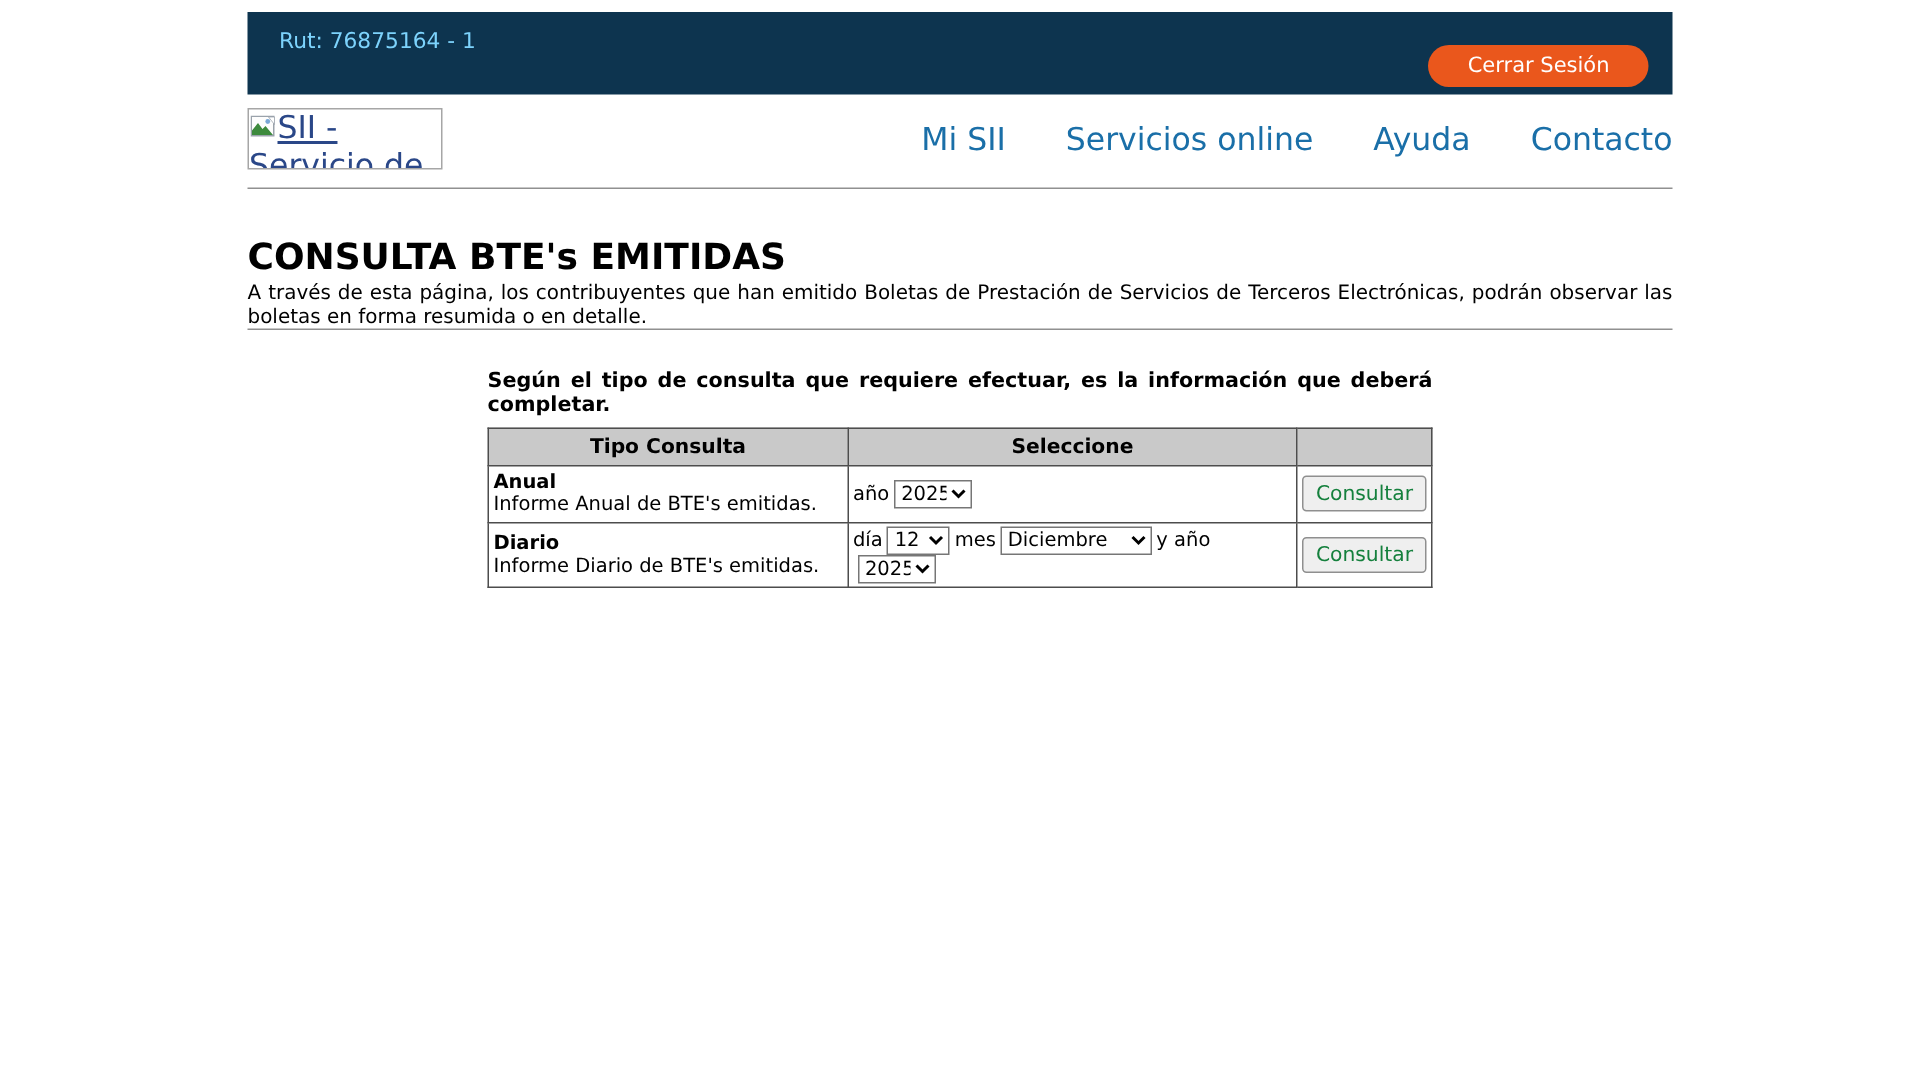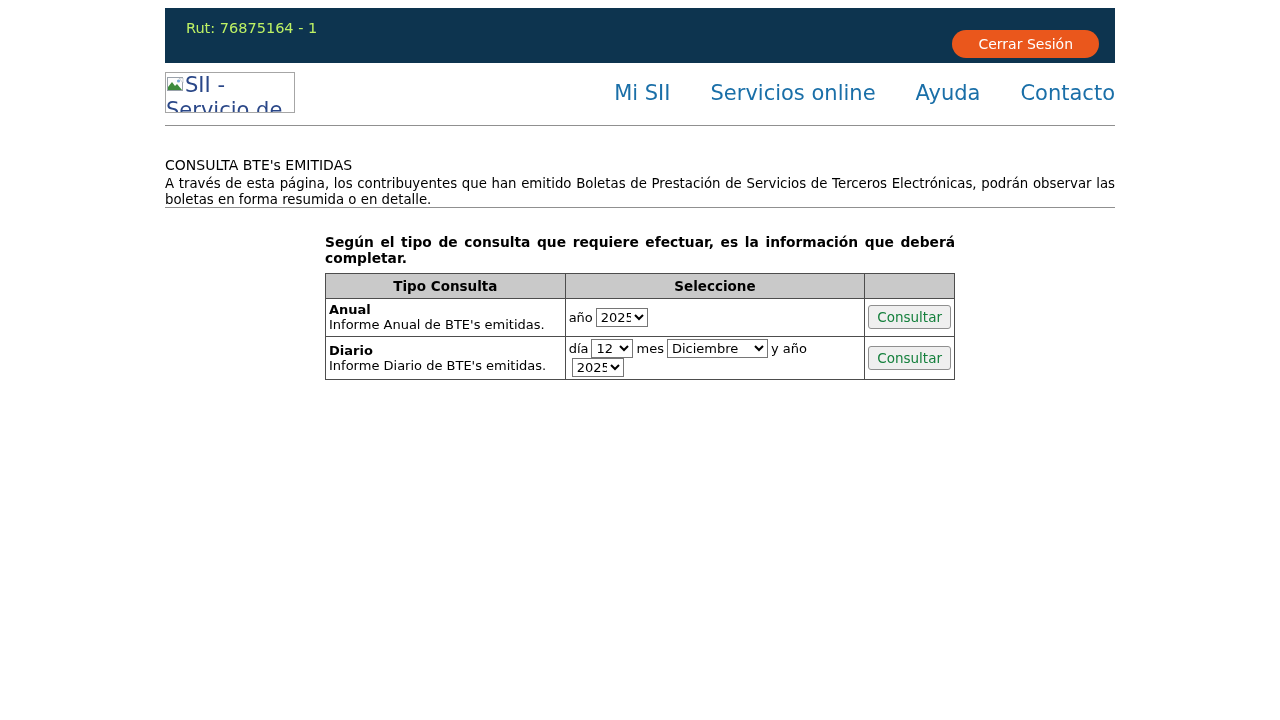--- a/index.html
+++ b/index.html
@@ -11,38 +11,38 @@
   }
   *{box-sizing:border-box;}
   html,body{margin:0;padding:0;background:#fff;
     font-family:"DejaVu Sans","Liberation Sans",sans-serif;color:#000;}
   .page{width:1280px;height:720px;background:#fff;overflow:hidden;}
   .container{width:950px;margin:8px auto 0;}
 
   
   .topbar{height:55px;background:var(--topbar_bg);display:flex;
     justify-content:space-between;padding:0 16px 0 21px;}
-  .rut{color:#bef264;font-size:14.5px;margin-top:12px;}
+  .rut{color:#7dd3fc;font-size:14.5px;margin-top:12px;}
   .logout-btn{align-self:center;margin-top:16px;background:var(--accent_orange);
     color:#fff;border:none;border-radius:14px;height:28px;padding:0 26px;
     font-size:14px;font-family:inherit;cursor:pointer;}
 
   
   .header-row{display:flex;justify-content:space-between;align-items:center;
     padding:9px 0 12px;}
   .logo-box{width:130px;height:41px;border:1px solid #a6a6a6;overflow:hidden;
-    font-size:21px;line-height:25px;color:var(--logo_text);flex:0 0 auto;}
+    font-size:21px;line-height:25px;color:var(--logo_text);flex:0 0 auto;text-decoration:underline;}
   .logo-box .brk{display:inline-block;vertical-align:baseline;margin:0 1px 0 1px;}
   .nav{display:flex;gap:40px;font-size:21px;}
   .nav a{color:var(--nav_link);text-decoration:none;cursor:pointer;}
 
   hr.rule{border:none;border-top:1px solid #909090;margin:0;}
 
   
-  .page-title{font-size:14px;font-weight:normal;margin:31px 0 3px;}
+  .page-title{font-size:24px;font-weight:bold;margin:31px 0 3px;}
   .desc{font-size:13.3px;line-height:15.6px;text-align:justify;margin:0;}
   .divider{margin-top:21px;}
 
   .consult-block{width:630px;margin:27px auto 0;}
   .instruction{font-weight:bold;font-size:13.8px;line-height:15.8px;
     text-align:justify;margin:0 0 6px;}
 
   table.consult{width:100%;border-collapse:collapse;font-size:13px;}
   .consult th,.consult td{border:1px solid #4d4d4d;padding:2px 3px;}
   .consult th{background:var(--table_header_bg);font-size:13.5px;padding:4px 3px;}

